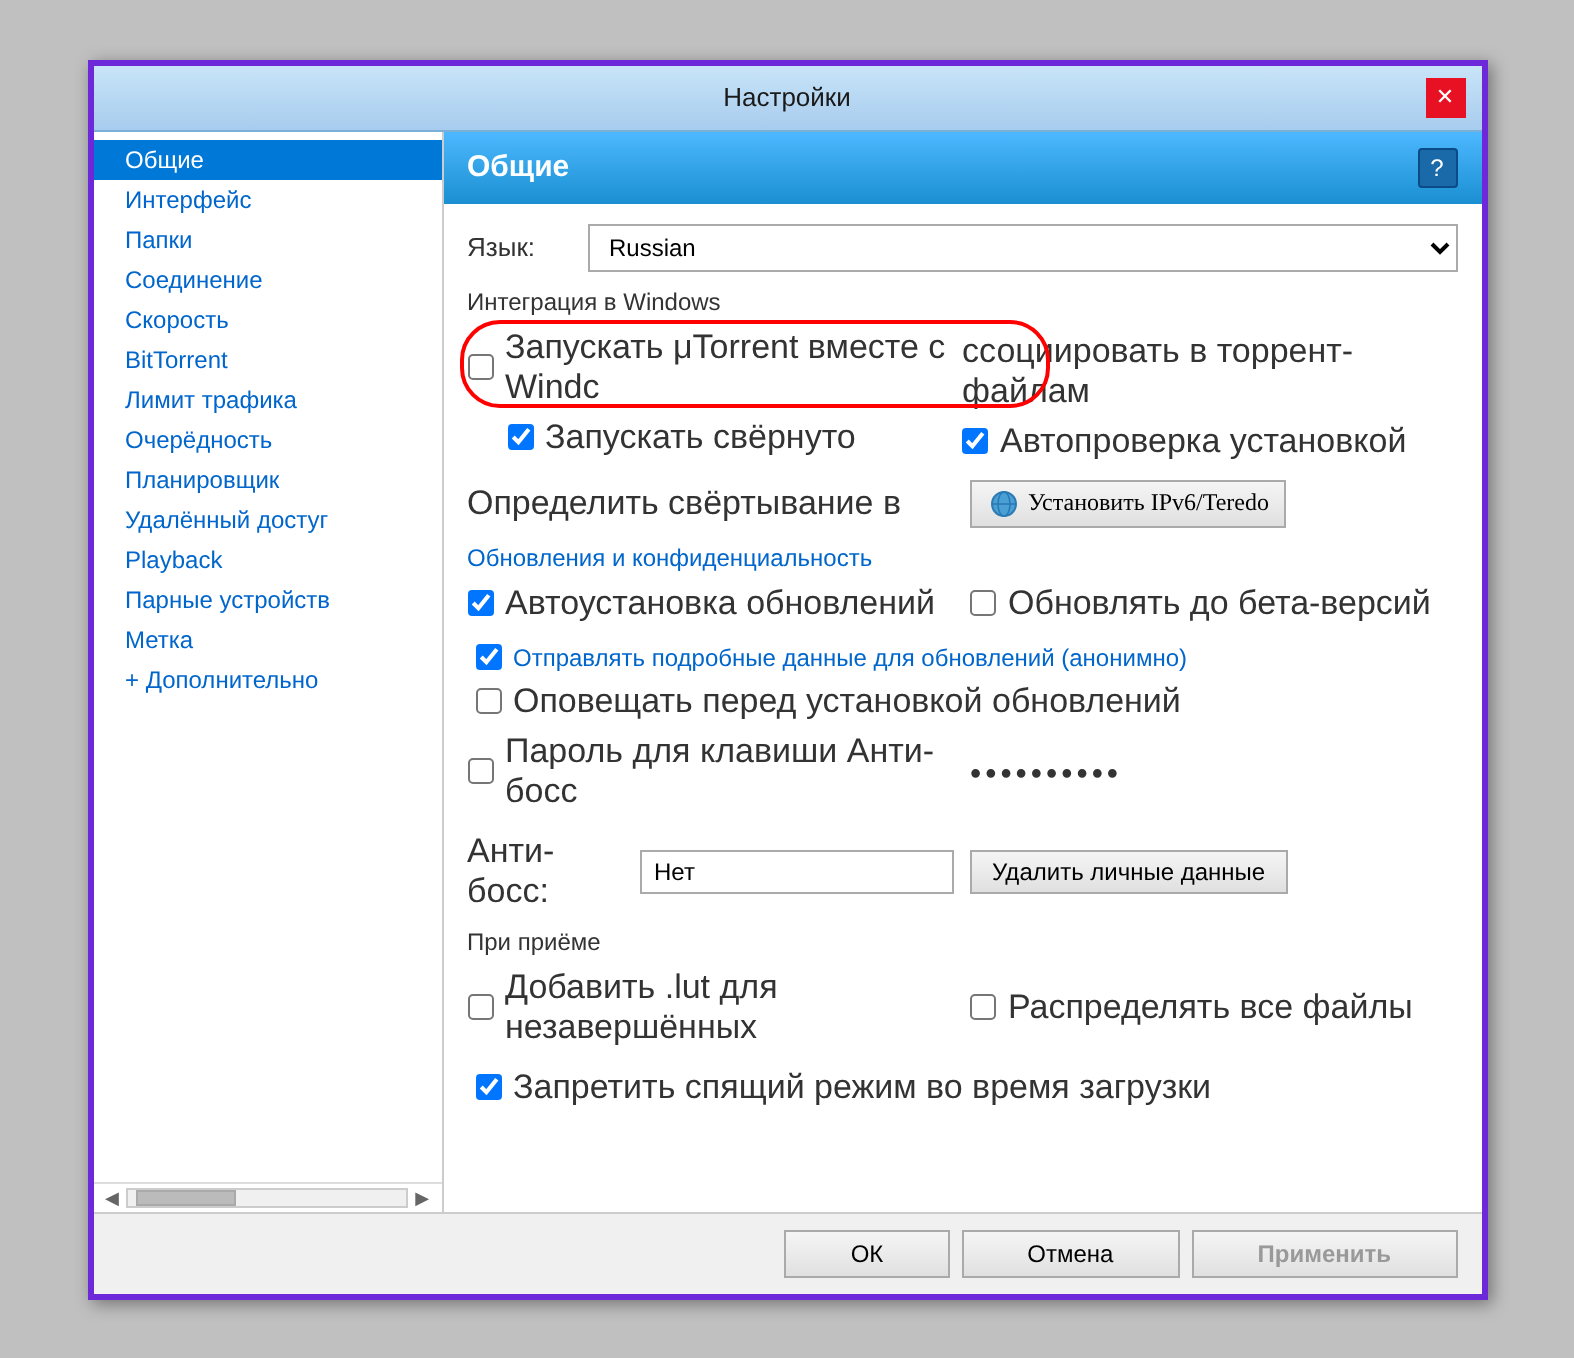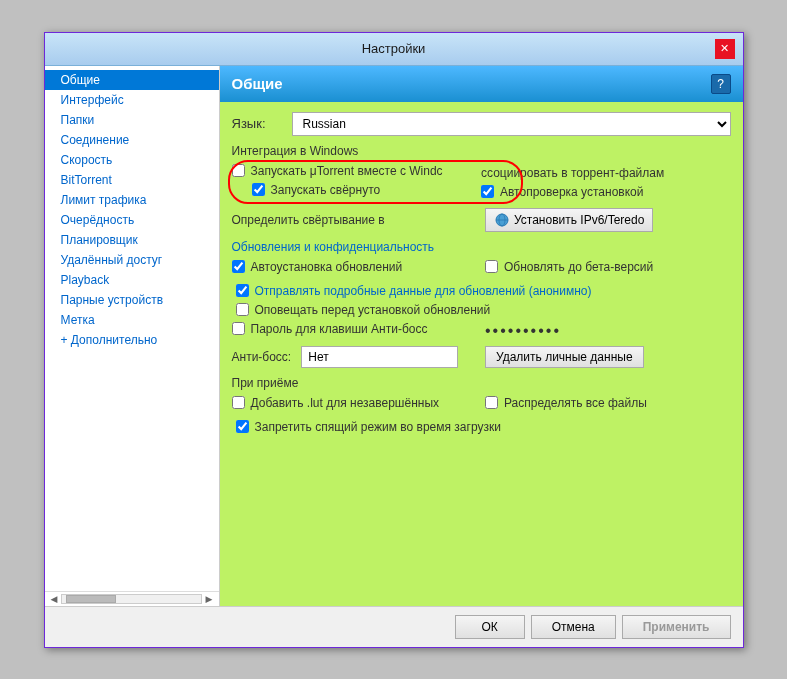--- a/index.html
+++ b/index.html
@@ -9,22 +9,22 @@
       font-size: 13px;
       display: flex;
       justify-content: center;
       align-items: center;
       width: 787px;
       height: 679px;
       overflow: hidden;
     }
     .dialog {
       width: 700px;
-      background: #bef264;
-      border: 1px solid #6d28d9;
+      background: #ffffff;
+      border: 3px solid #6d28d9;
       box-shadow: 2px 2px 8px rgba(0,0,0,0.4);
     }
     .title-bar {
       background: linear-gradient(to bottom, #c8e4f8, #a8ccee);
       padding: 6px 8px;
       display: flex;
       justify-content: space-between;
       align-items: center;
       border-bottom: 1px solid #7ab0d8;
     }
@@ -124,21 +124,21 @@
     }
     .checkbox-row {
       display: flex;
       align-items: center;
       margin-bottom: 5px;
     }
     .checkbox-row input[type=checkbox] {
       margin-right: 6px;
     }
     .checkbox-label {
-      font-size: 12px;
+      font-size: 17px;
       color: #333;
     }
     .two-col {
       display: flex;
       gap: 8px;
       margin-bottom: 5px;
     }
     .two-col .col {
       flex: 1;
       display: flex;
@@ -154,20 +154,21 @@
     }
     .ipv6-btn {
       display: flex;
       align-items: center;
       gap: 4px;
       padding: 3px 8px;
       background: linear-gradient(to bottom, #f5f5f5, #e0e0e0);
       border: 1px solid #aaa;
       cursor: pointer;
       font-size: 12px;
+      font-family: Liberation Serif, serif;
     }
     .globe-icon {
       width: 16px;
       height: 16px;
     }
     .text-field {
       padding: 2px 6px;
       border: 1px solid #aaa;
       background: white;
       font-size: 12px;
@@ -185,21 +186,21 @@
     }
     .dialog-footer {
       padding: 8px 12px;
       display: flex;
       justify-content: flex-end;
       gap: 6px;
       border-top: 1px solid #ccc;
       background: #f0f0f0;
     }
     .footer-btn {
-      padding: 4px 20px;
+      padding: 4px 32px;
       background: linear-gradient(to bottom, #f5f5f5, #e0e0e0);
       border: 1px solid #aaa;
       cursor: pointer;
       font-size: 12px;
       min-width: 70px;
     }
     .footer-btn.disabled {
       color: #999;
       cursor: default;
       font-weight: bold;

